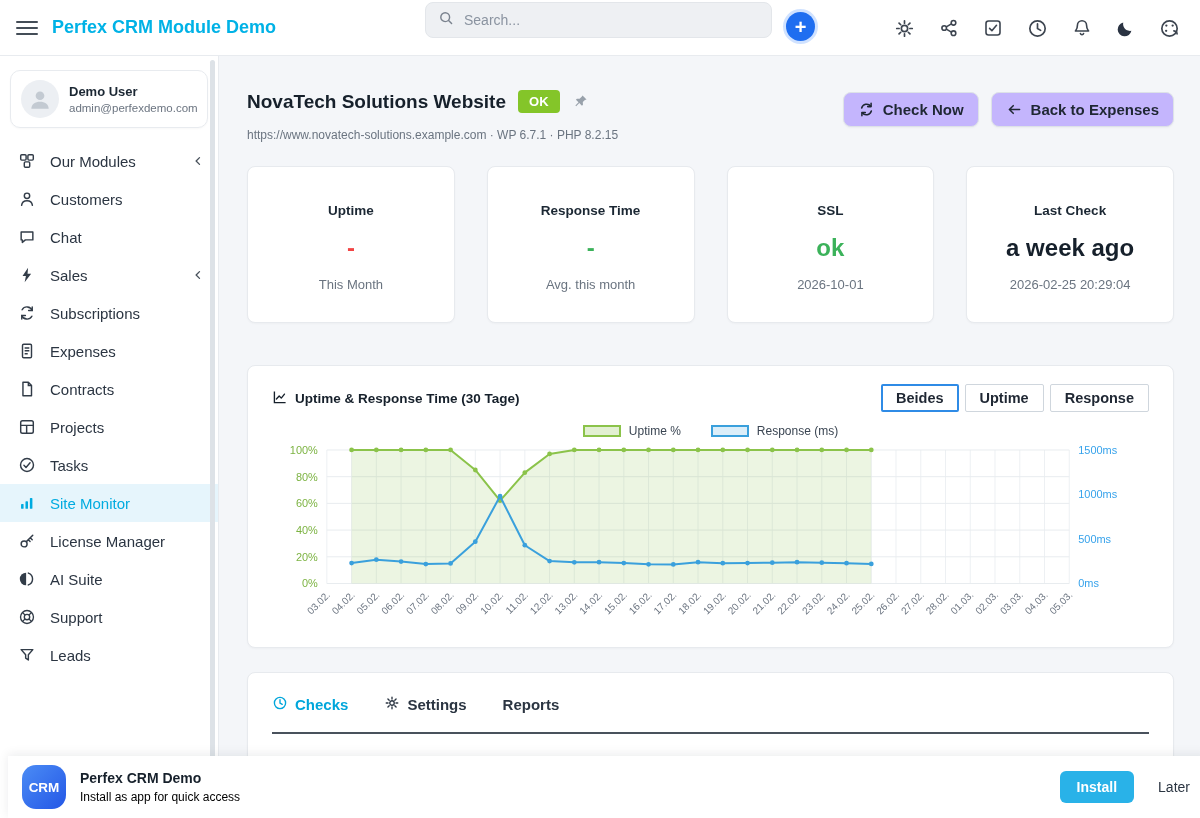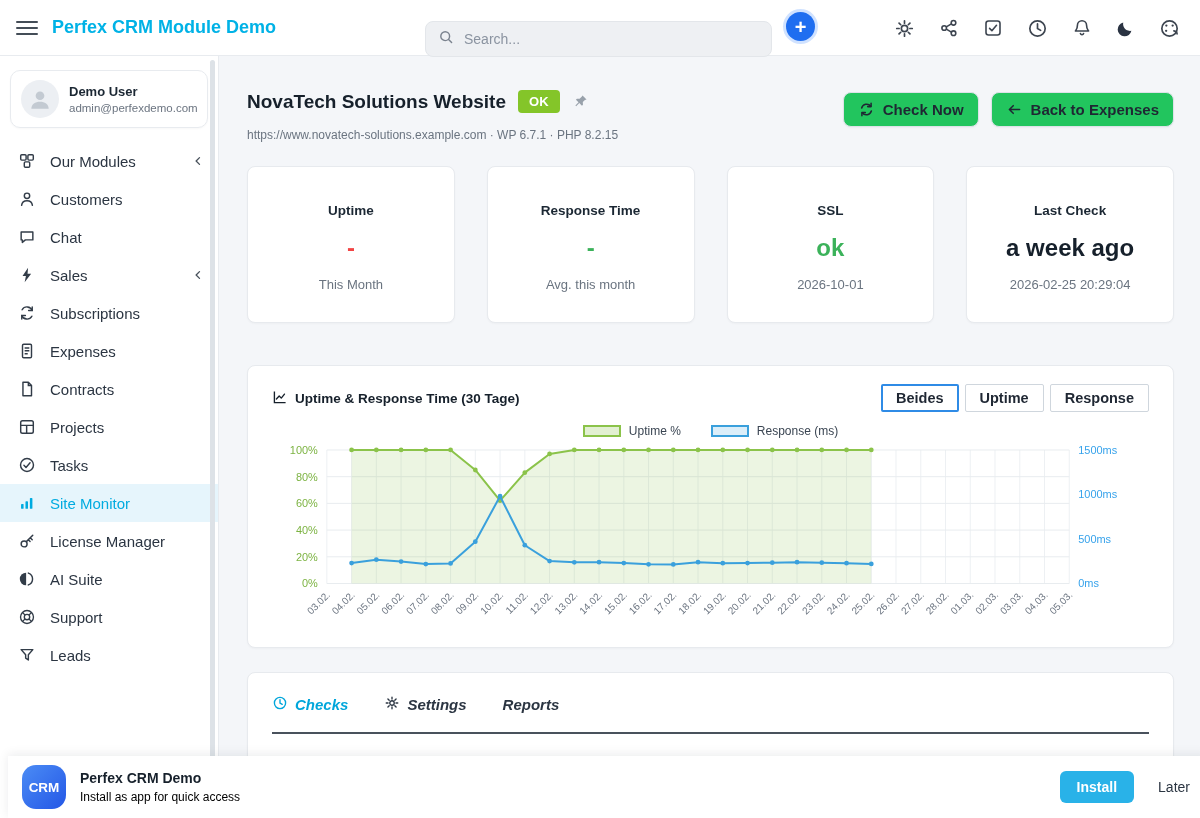--- a/index.html
+++ b/index.html
@@ -15,21 +15,21 @@
   
   .navbar {
     position:absolute; top:0; left:0; width:1200px; height:56px;
     background:#fff; border-bottom:1px solid #e8ebef;
     display:flex; align-items:center; padding:0 16px; z-index:40;
   }
   .hamburger { width:22px; cursor:pointer; margin-right:14px; }
   .hamburger div { height:2px; background:#444d57; margin:4px 0; border-radius:1px; }
   .brand { font-size:18px; font-weight:700; color:#00b2e6; white-space:nowrap; }
   .search {
-    position:absolute; left:425px; top:21px; width:347px; height:36px;
+    position:absolute; left:425px; top:2px; width:347px; height:36px;
     background:#eef0f3; border:1px solid #e3e6ea; border-radius:8px;
     display:flex; align-items:center; padding:0 12px; gap:8px;
   }
   .search input {
     border:none; outline:none; background:transparent; flex:1;
     font-family:"Liberation Sans",sans-serif; font-size:14px; color:#3a4450;
   }
   .search input::placeholder { color:#8a93a0; }
   .plus-btn {
     position:absolute; left:786px; top:12px; width:29px; height:29px; border-radius:50%;
@@ -67,21 +67,21 @@
   
   .main { position:absolute; left:219px; top:56px; width:981px; height:762px; padding:34px 26px 0 28px; overflow:hidden; }
   .page-head { display:flex; justify-content:space-between; align-items:flex-start; }
   .title-row { display:flex; align-items:center; gap:12px; }
   .page-title { font-size:19px; font-weight:700; color:#16202b; margin:0; }
   .ok-badge { background:#84c529; color:#fff; font-size:13px; font-weight:700; padding:4px 11px; border-radius:4px; }
   .pin { color:#98a1ab; cursor:pointer; display:grid; place-items:center; }
   .page-meta { font-size:12px; color:#6a7480; margin-top:15px; }
   .head-actions { display:flex; gap:12px; margin-top:2px; }
   .hbtn {
-    background:#22c55e; border:1px solid #dde2e8; border-radius:8px; padding:8px 14px;
+    background:#c4b5fd; border:1px solid #dde2e8; border-radius:8px; padding:8px 14px;
     font-size:15px; font-weight:700; color:#1f2733; display:flex; align-items:center; gap:8px;
     cursor:pointer; box-shadow:0 1px 2px rgba(16,24,40,.04);
   }
   .hbtn svg { display:block; }
 
   
   .stats { display:flex; gap:32px; margin-top:24px; }
   .stat-card {
     flex:1; background:#fff; border:1px solid #e7eaee; border-radius:8px;
     text-align:center; padding:36px 12px 30px; box-shadow:0 1px 2px rgba(16,24,40,.03);
@@ -112,21 +112,21 @@
   .legend-swatch { width:38px; height:12px; border:2px solid; }
   #chart-svg { display:block; width:100%; height:auto; margin-top:2px; }
   #chart-svg text { font-family:"Liberation Sans",sans-serif; }
 
   
   .tabs-card {
     margin-top:24px; background:#fff; border:1px solid #e7eaee; border-radius:8px;
     padding:22px 24px 60px; box-shadow:0 1px 2px rgba(16,24,40,.03);
   }
   .tabs { display:flex; gap:36px; align-items:center; }
-  .tab { font-size:15px; font-weight:700; color:#2b3542; display:flex; align-items:center; gap:7px; cursor:pointer;font-style:italic; }
+  .tab { font-size:15px; font-weight:700; color:#2b3542; display:flex; align-items:center; gap:7px; cursor:pointer; }
   .tab.active { color:#00a6db; }
   .table-top-line { margin-top:18px; border-top:2px solid #49525c; }
 
   
   .install-bar {
     position:absolute; left:8px; bottom:0; width:1200px; height:62px; background:#fff;
     box-shadow:0 -2px 10px rgba(16,24,40,.08); display:flex; align-items:center;
     padding:0 18px 0 14px; gap:14px; z-index:100;
   }
   .crm-logo {

